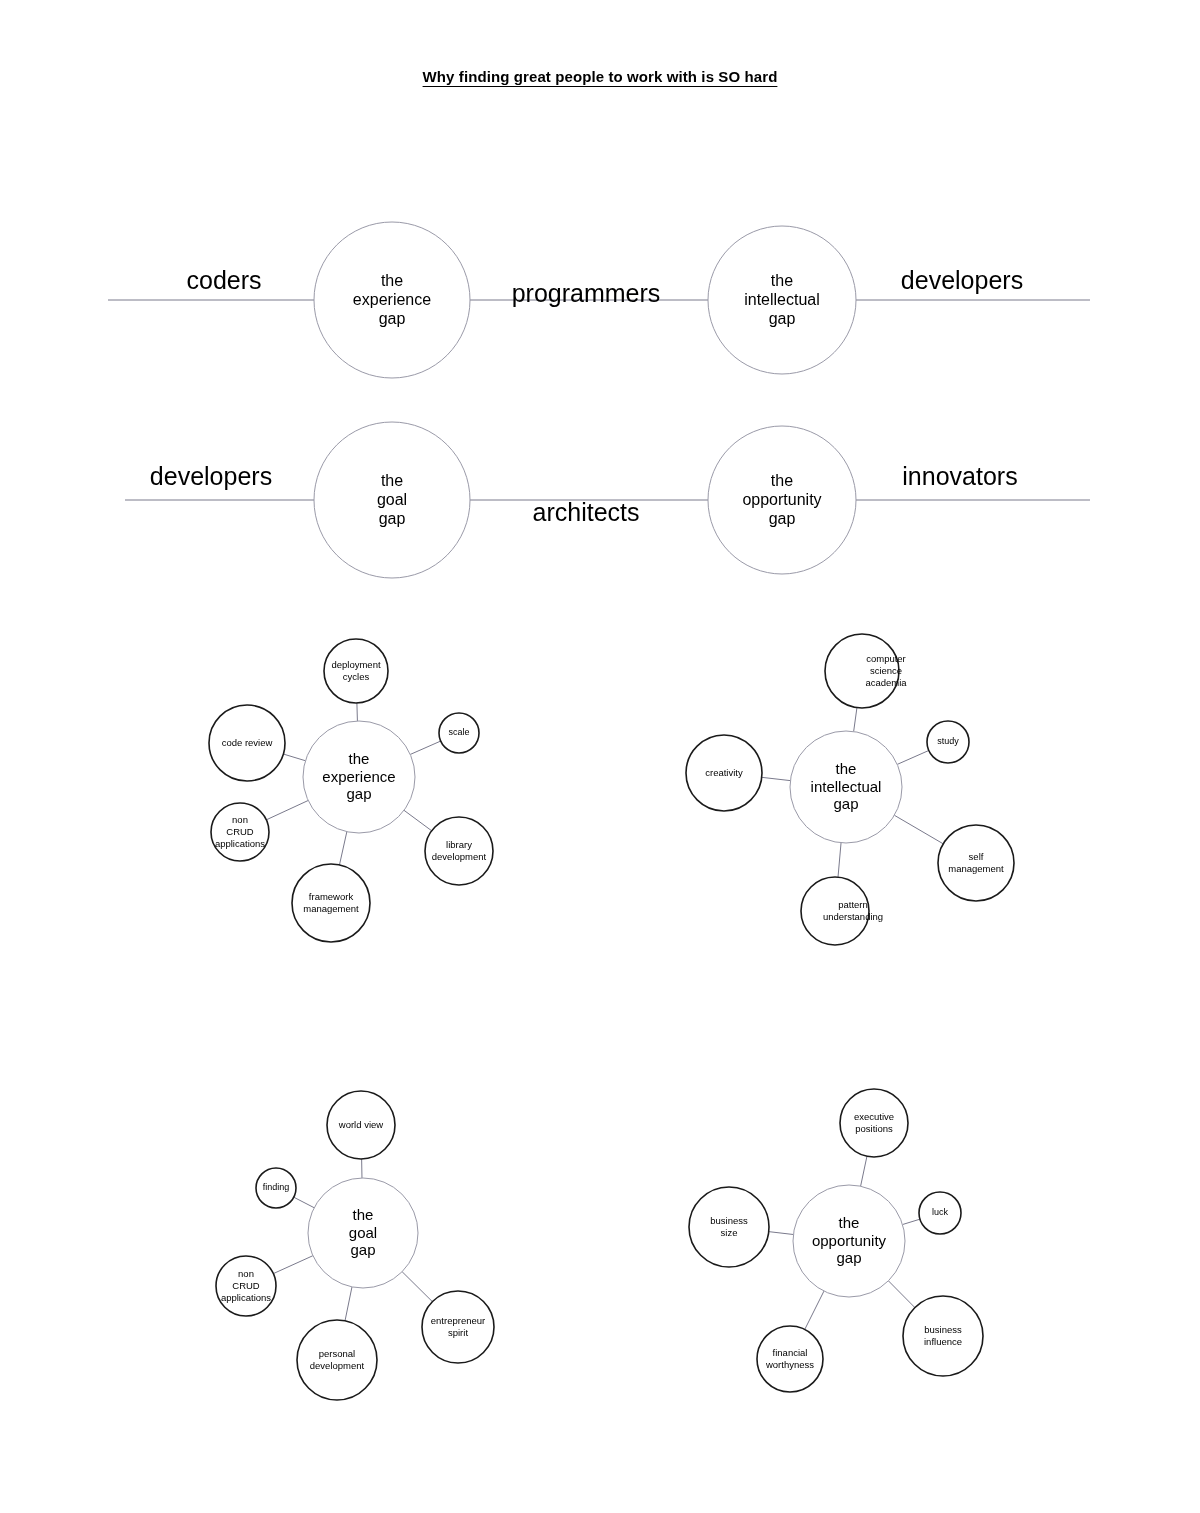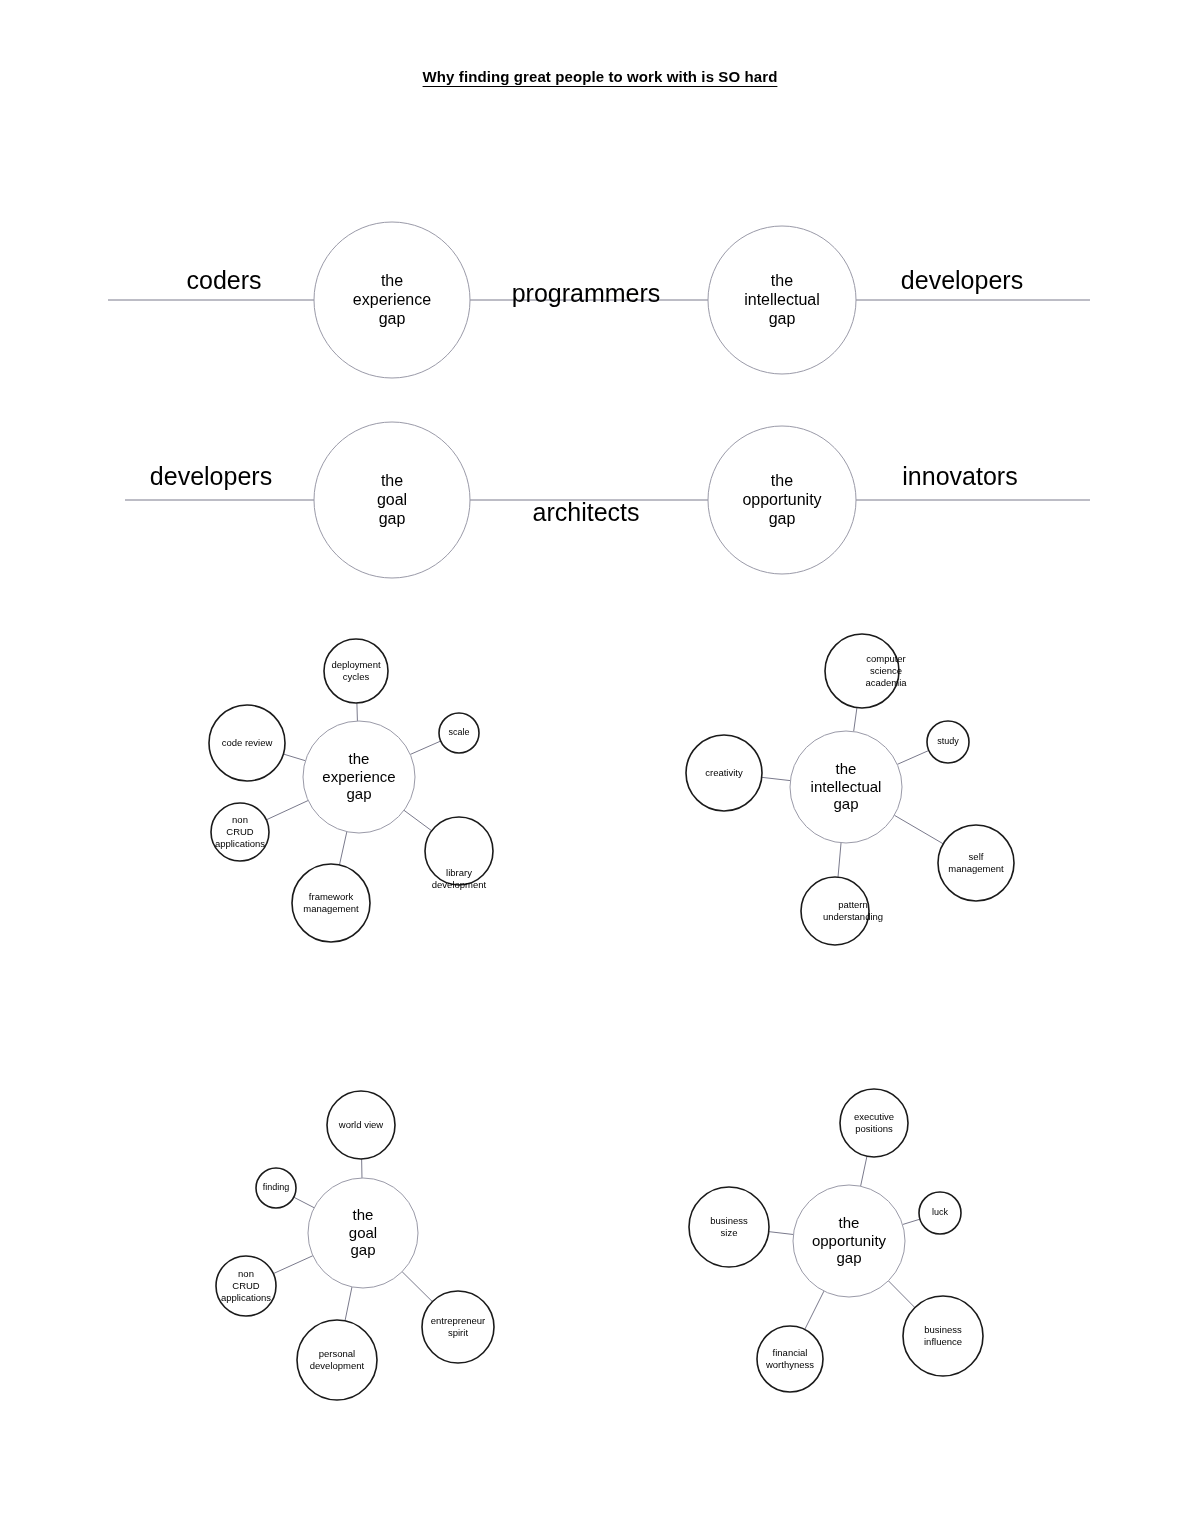--- a/index.html
+++ b/index.html
@@ -141,21 +141,21 @@
 opportunity
 gap</div>
 
   <div id="cluster-text">
       <div class="c-label gap-mid" style="left: 359px; top: 777px;">the
 experience
 gap</div>
       <div class="c-label sat" style="left: 356px; top: 671px; width: 60px;">deployment
 cycles</div>
       <div class="c-label sat-sm" style="left: 459px; top: 733px; width: 40px;">scale</div>
-      <div class="c-label sat" style="left: 459px; top: 851px; width: 64px; margin-top: 28px;">library
+      <div class="c-label sat" style="left: 459px; top: 851px; width: 64px;">library
 development</div>
       <div class="c-label sat" style="left: 331px; top: 903px; width: 74px;">framework
 management</div>
       <div class="c-label sat" style="left: 240px; top: 832px; width: 54px;">non
 CRUD
 applications</div>
       <div class="c-label sat" style="left: 247px; top: 743px; width: 72px;">code review</div>
       <div class="c-label gap-mid" style="left: 846px; top: 787px;">the
 intellectual
 gap</div>

